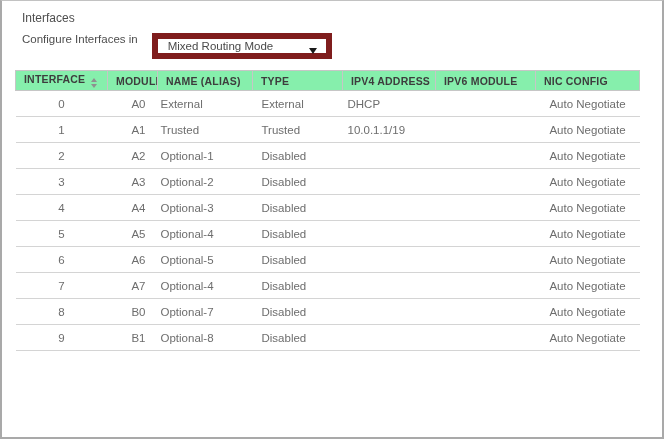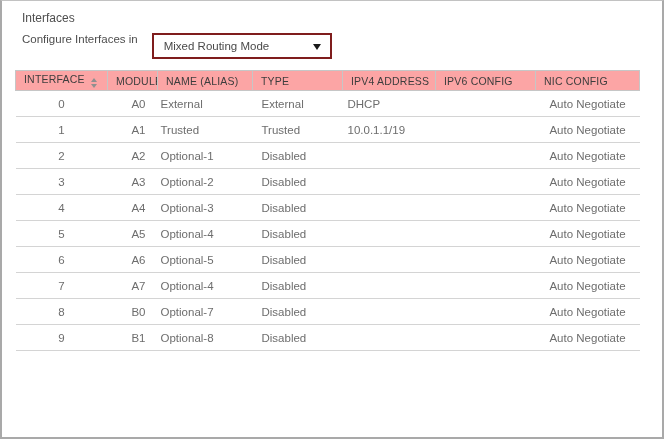--- a/index.html
+++ b/index.html
@@ -21,21 +21,21 @@
   }
   .config-row {
     display:flex; align-items:flex-start;
     margin:8px 0 0 7px;
     height:26px;
   }
   .config-label { font-size:11.5px; color:#4e4e4e; }
   .dropdown {
     margin-left:14px;
     width:180px; height:26px;
-    border:2px solid #7f1d1d;
+    border:6px solid #7f1d1d;
     background:#ffffff;
     position:relative;
     display:flex; align-items:center;
     padding-left:10px;
     cursor:default;
   }
   .dropdown-value { font-size:11.5px; color:#4a4a4a; }
   .dropdown-arrow {
     position:absolute; right:9px; top:9px;
     width:0; height:0;
@@ -45,24 +45,24 @@
   }
   table.iface {
     margin-top:11px;
     border-collapse:collapse;
     table-layout:fixed;
     width:624px;
   }
   col.c0{width:92px} col.c1{width:50px} col.c2{width:95px}
   col.c3{width:90px} col.c4{width:93px} col.c5{width:100px} col.c6{width:104px}
   thead th {
-    background:#fca5a5;
+    background:#86efac;
     border:1px solid #c6c6c6;
     height:20px;
-    font-size:10.5px; font-weight:normal;
+    font-size:10.5px; font-weight:bold;
     letter-spacing:0.2px;
     color:#3d3d3d;
     text-align:left;
     padding:0 0 0 8px;
     white-space:nowrap;
     overflow:hidden;
   }
   tbody td {
     height:26px;
     border-bottom:1px solid #d4d4d4;
@@ -119,21 +119,21 @@
           <th>
             <span>INTERFACE</span><span class="sort">
                 <i class="up"></i>
                 <i class="down"></i>
               </span>
           </th>
           <th><span>MODULE</span></th>
           <th><span>NAME (ALIAS)</span></th>
           <th><span>TYPE</span></th>
           <th><span>IPV4 ADDRESS</span></th>
-          <th><span>IPV6 CONFIG</span></th>
+          <th><span>IPV6 MODULE</span></th>
           <th><span>NIC CONFIG</span></th>
         </tr>
       </thead>
       <tbody>
           <tr>
             <td class="c-interface">0</td>
             <td class="c-module">A0</td>
             <td class="c-name">External</td>
             <td class="c-type">External</td>
             <td class="c-ipv4">DHCP</td>

